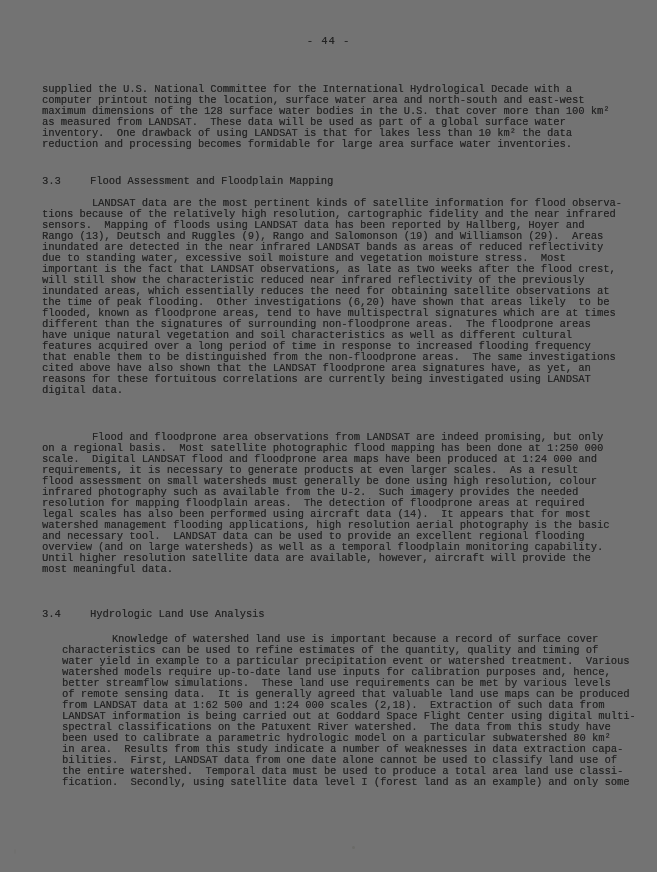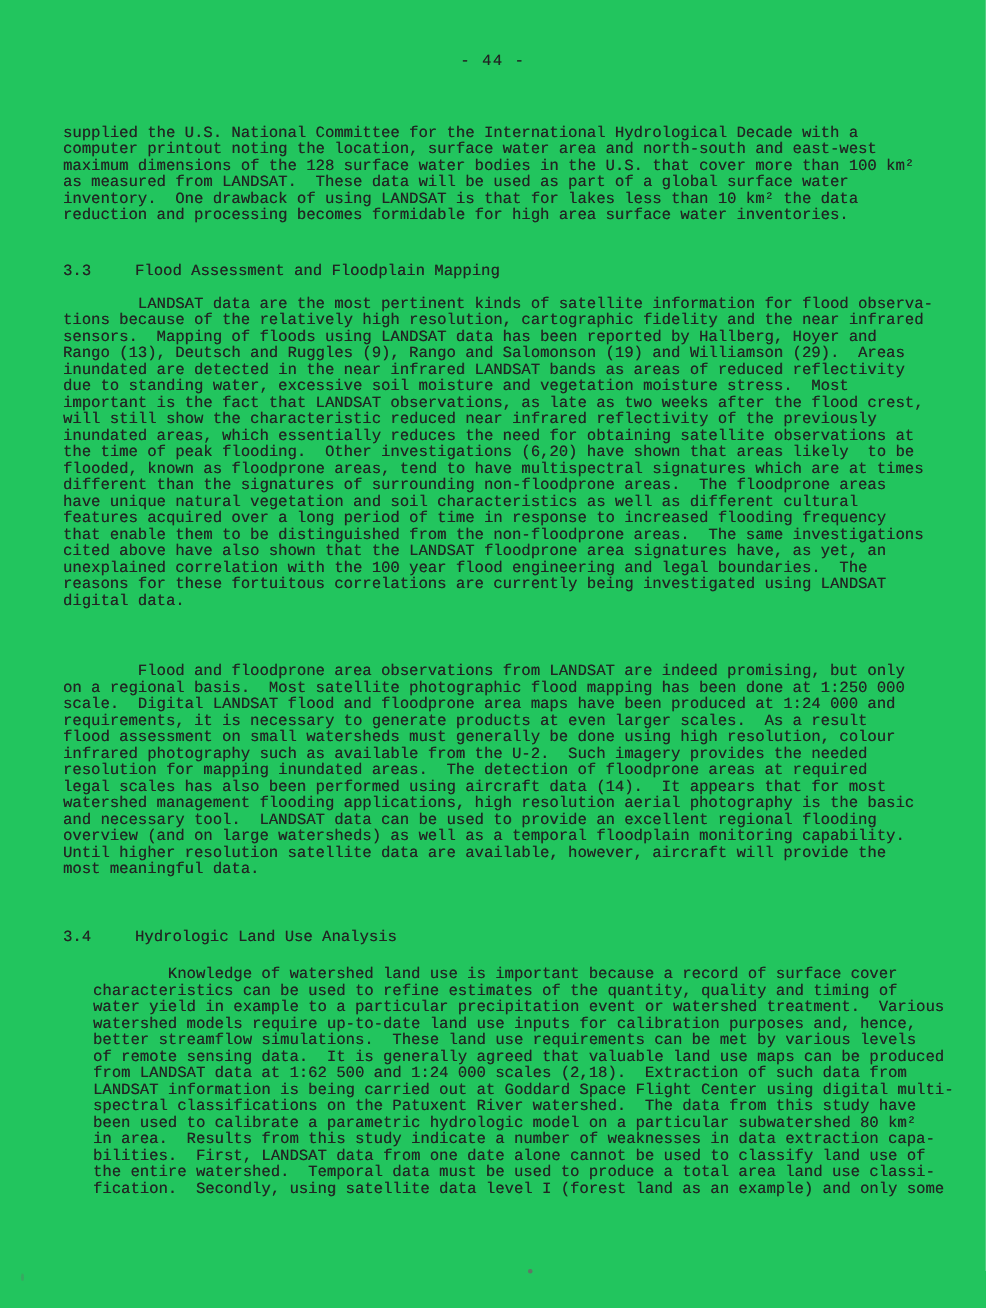--- a/index.html
+++ b/index.html
@@ -4,21 +4,21 @@
 <style>
   html, body { margin: 0; padding: 0; }
   body {
     width: 657px; height: 872px;
     background: #e9e9e7;
     font-family: "Liberation Mono", "DejaVu Sans Mono", monospace;
   }
   .page {
     position: relative;
     width: 657px; height: 872px;
-    background: #22c55e;
+    background: #737373;
     overflow: hidden;
     color: #232323;
     font-size: 10.4px;
     text-shadow: 0.2px 0.2px 0.35px rgba(25,25,25,0.55);
   }
   .page-number {
     margin-top: 36px;
     text-align: center;
     line-height: 11px;
     letter-spacing: 1px;
@@ -54,21 +54,21 @@
   <div class="page-number">- 44 -</div>
 
   <div class="content">
 
     <div class="para para-intro">
         <div class="tline">supplied the U.S. National Committee for the International Hydrological Decade with a</div>
         <div class="tline">computer printout noting the location, surface water area and north-south and east-west</div>
         <div class="tline">maximum dimensions of the 128 surface water bodies in the U.S. that cover more than 100 km²</div>
         <div class="tline">as measured from LANDSAT.  These data will be used as part of a global surface water</div>
         <div class="tline">inventory.  One drawback of using LANDSAT is that for lakes less than 10 km² the data</div>
-        <div class="tline">reduction and processing becomes formidable for high area surface water inventories.</div>
+        <div class="tline">reduction and processing becomes formidable for large area surface water inventories.</div>
       </div>
 
     <div class="heading">
       <span class="sec-num">3.3</span><span class="sec-title">Flood Assessment and Floodplain Mapping</span>
     </div>
 
     <div class="para para-flood1">
         <div class="tline">        LANDSAT data are the most pertinent kinds of satellite information for flood observa-</div>
         <div class="tline">tions because of the relatively high resolution, cartographic fidelity and the near infrared</div>
         <div class="tline">sensors.  Mapping of floods using LANDSAT data has been reported by Hallberg, Hoyer and</div>
@@ -78,33 +78,32 @@
         <div class="tline">important is the fact that LANDSAT observations, as late as two weeks after the flood crest,</div>
         <div class="tline">will still show the characteristic reduced near infrared reflectivity of the previously</div>
         <div class="tline">inundated areas, which essentially reduces the need for obtaining satellite observations at</div>
         <div class="tline">the time of peak flooding.  Other investigations (6,20) have shown that areas likely  to be</div>
         <div class="tline">flooded, known as floodprone areas, tend to have multispectral signatures which are at times</div>
         <div class="tline">different than the signatures of surrounding non-floodprone areas.  The floodprone areas</div>
         <div class="tline">have unique natural vegetation and soil characteristics as well as different cultural</div>
         <div class="tline">features acquired over a long period of time in response to increased flooding frequency</div>
         <div class="tline">that enable them to be distinguished from the non-floodprone areas.  The same investigations</div>
         <div class="tline">cited above have also shown that the LANDSAT floodprone area signatures have, as yet, an</div>
-        <div class="tline">unexplained correlation with the 100 year flood engineering and legal boundaries.  The</div>
         <div class="tline">reasons for these fortuitous correlations are currently being investigated using LANDSAT</div>
         <div class="tline">digital data.</div>
       </div>
 
     <div class="para para-flood2">
         <div class="tline">        Flood and floodprone area observations from LANDSAT are indeed promising, but only</div>
         <div class="tline">on a regional basis.  Most satellite photographic flood mapping has been done at 1:250 000</div>
         <div class="tline">scale.  Digital LANDSAT flood and floodprone area maps have been produced at 1:24 000 and</div>
         <div class="tline">requirements, it is necessary to generate products at even larger scales.  As a result</div>
         <div class="tline">flood assessment on small watersheds must generally be done using high resolution, colour</div>
         <div class="tline">infrared photography such as available from the U-2.  Such imagery provides the needed</div>
-        <div class="tline">resolution for mapping inundated areas.  The detection of floodprone areas at required</div>
+        <div class="tline">resolution for mapping floodplain areas.  The detection of floodprone areas at required</div>
         <div class="tline">legal scales has also been performed using aircraft data (14).  It appears that for most</div>
         <div class="tline">watershed management flooding applications, high resolution aerial photography is the basic</div>
         <div class="tline">and necessary tool.  LANDSAT data can be used to provide an excellent regional flooding</div>
         <div class="tline">overview (and on large watersheds) as well as a temporal floodplain monitoring capability.</div>
         <div class="tline">Until higher resolution satellite data are available, however, aircraft will provide the</div>
         <div class="tline">most meaningful data.</div>
       </div>
 
     <div class="heading heading-34">
       <span class="sec-num">3.4</span><span class="sec-title">Hydrologic Land Use Analysis</span>

